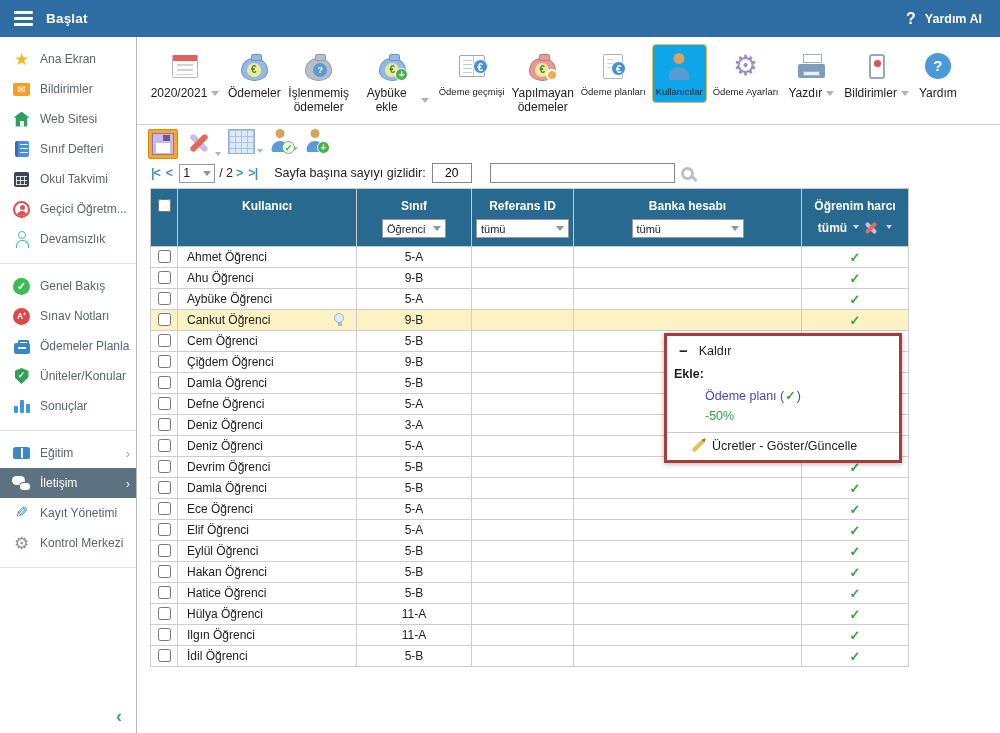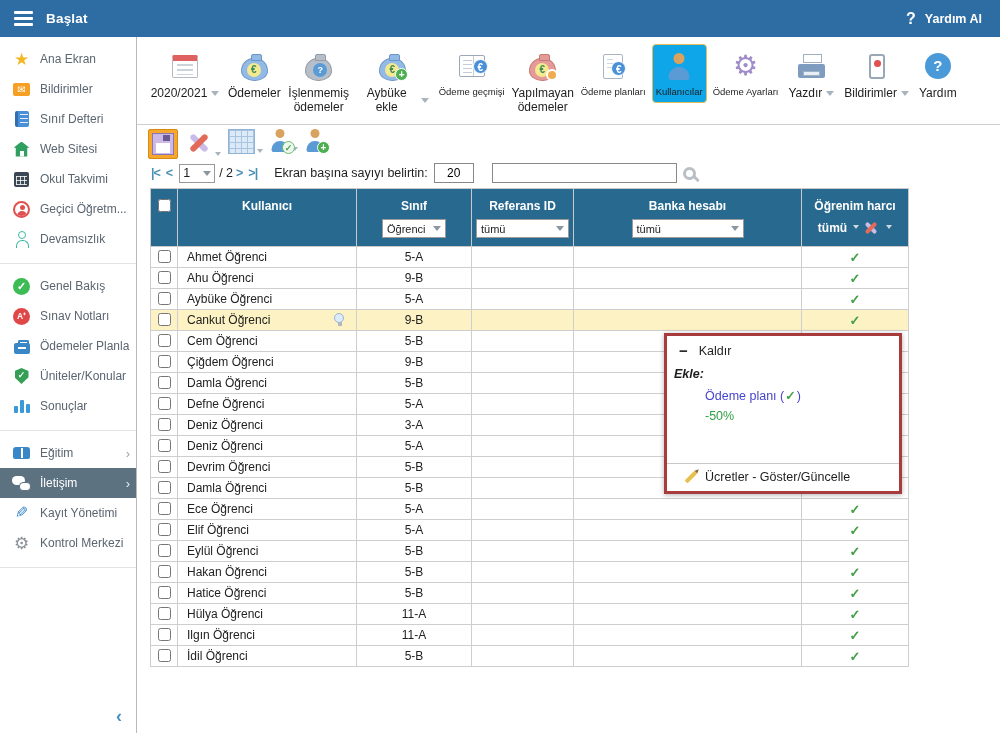--- a/index.html
+++ b/index.html
@@ -158,25 +158,25 @@
   tr.highlighted .bulb { display:block; }
   input[type=checkbox] { width:13px; height:13px; margin:2px 0 0; }
   th input[type=checkbox] { margin-top:10px; }
 
   
   .ctx { position:absolute; left:664px; top:333px; width:238px; background:#fff; border:3px solid #a83c3c;
     box-shadow:0 1px 5px rgba(0,0,0,.3); z-index:20; font-size:12.5px; color:#1d1d1d; }
   .ctx .ci { display:flex; align-items:center; cursor:pointer; }
   .ctx .ci-remove { padding:8px 8px 5px 12px; gap:11px; }
   .minus-ic { font-weight:bold; font-size:15px; line-height:10px; }
-  .ctx .ci-add { padding:4px 8px 3px 7px; font-weight:bold;font-style:italic; }
+  .ctx .ci-add { padding:4px 8px 3px 7px; font-weight:bold; }
   .ctx .ci-plan { padding:4px 8px 3px 38px; color:#4545cc; }
   .ctx .ci-plan .pcheck { color:#43a047; font-weight:bold; padding:0 1px; }
   .ctx .ci-disc { padding:3px 8px 9px 38px; color:#2f9e44; }
-  .ctx .ci-fees { border-top:1px solid #c9c9c9; padding:6px 8px 7px 17px; gap:7px;margin-top:31px; }
+  .ctx .ci-fees { border-top:1px solid #c9c9c9; padding:6px 8px 7px 24px; gap:7px; }
   .pencil { width:14px; height:4px; background:#e8c050; border-radius:1px; transform:rotate(-45deg); position:relative; }
   .pencil::after { content:""; position:absolute; right:-4px; top:0; width:0; height:0; border-top:2px solid transparent; border-bottom:2px solid transparent; border-left:4px solid #8a6a3a; }
 </style>
 </head>
 <body>
 
 <div class="topbar">
   <div class="hamburger">
       <span></span>
       <span></span>
@@ -198,29 +198,29 @@
         <span class="lbl">Ana Ekran</span>
         </div>
       <div class="side-item">
         <span class="si">
             <span class="ic-mail">✉</span>
           </span>
         <span class="lbl">Bildirimler</span>
         </div>
       <div class="side-item">
         <span class="si">
+            <span class="ic-home"></span>
+          </span>
+        <span class="lbl">Web Sitesi</span>
+        </div>
+      <div class="side-item">
+        <span class="si">
             <span class="ic-note"></span>
           </span>
         <span class="lbl">Sınıf Defteri</span>
-        </div>
-      <div class="side-item">
-        <span class="si">
-            <span class="ic-home"></span>
-          </span>
-        <span class="lbl">Web Sitesi</span>
         </div>
       <div class="side-item">
         <span class="si">
             <span class="ic-cal2"></span>
           </span>
         <span class="lbl">Okul Takvimi</span>
         </div>
       <div class="side-item">
         <span class="si">
             <span class="ic-pred"></span>
@@ -454,21 +454,21 @@
     <div class="pager">
       <span class="pg-arrow">|&lt;</span>
       <span class="pg-arrow">&lt;</span>
       <span class="pg-select">
           <span>1</span>
           <span class="chev-down"></span>
         </span>
       <span>/</span>&nbsp;<span>2</span>
       <span class="pg-arrow">&gt;</span>
       <span class="pg-arrow">&gt;|</span>
-      <span class="pg-label">Ekran başına sayıyı belirtin:</span>
+      <span class="pg-label">Sayfa başına sayıyı gizlidir:</span>
       <input class="pp-input" value="20" style="">
       <input class="search-input" style="">
       <span class="mag"></span>
     </div>
 
     <table class="grid">
       <colgroup>
           <col style="width:27px">
           <col style="width:179px">
           <col style="width:115px">

